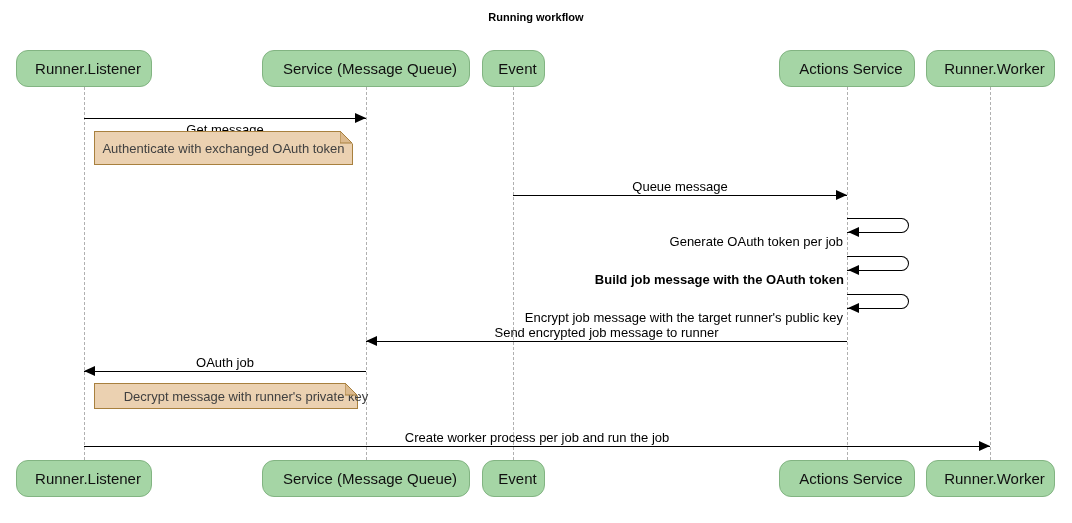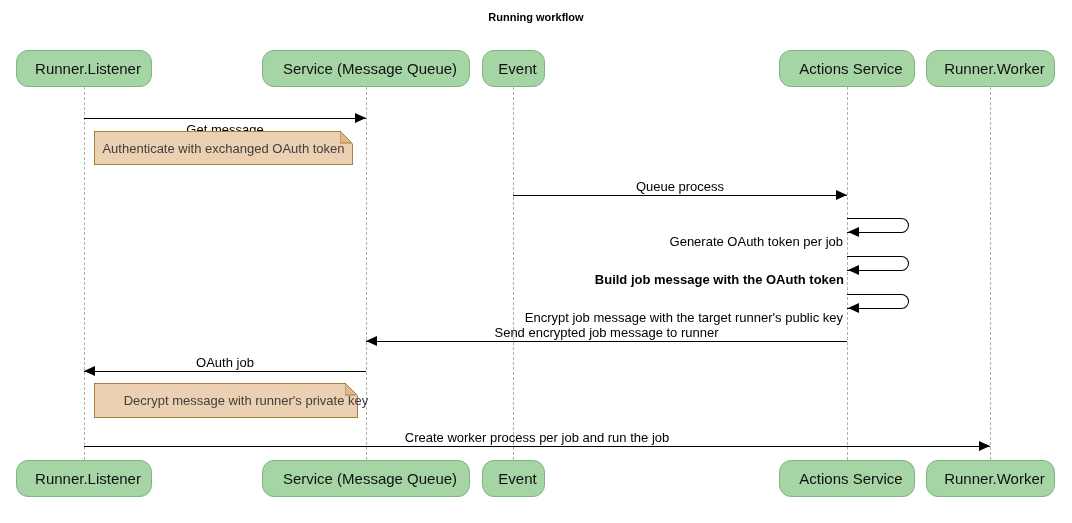--- a/index.html
+++ b/index.html
@@ -80,21 +80,21 @@
 
   <div class="note" style="left:94px; top:131px; width:259px; height:34px;">
     <span>Authenticate with exchanged OAuth token</span>
     <svg class="dogear" width="13" height="13" viewBox="0 0 13 13">
       <path d="M13 0 L13 13 L0 0 Z" fill="#ffffff"></path>
       <path d="M0 0 L12 12 L0 12 Z" fill="#dcba8e" stroke="#a8803e" stroke-width="1"></path>
     </svg>
   </div>
 
   <div>
-    <div class="msg-label" style="left:513px; top:179px; width:334px;">Queue process</div>
+    <div class="msg-label" style="left:513px; top:179px; width:334px;">Queue message</div>
     <div class="msg-line" style="left:513px; top:195px; width:334px;"></div>
     <div class="head r" style="left:836px; top:190px;"></div>
   </div>
 
   <div>
     <div class="msg-label right" style="left:344px; top:207px; width:499px;">Generate OAuth token per job</div>
     <div class="self-loop" style="left:847px; top:218px;"></div>
     <div class="head l" style="left:848px; top:227px;"></div>
   </div>
 
@@ -115,21 +115,21 @@
     <div class="msg-line" style="left:366px; top:341px; width:481px;"></div>
     <div class="head l" style="left:366px; top:336px;"></div>
   </div>
 
   <div>
     <div class="msg-label" style="left:84px; top:355px; width:282px;">OAuth job</div>
     <div class="msg-line" style="left:84px; top:371px; width:282px;"></div>
     <div class="head l" style="left:84px; top:366px;"></div>
   </div>
 
-  <div class="note" style="left:94px; top:383px; width:264px; height:35px;padding-left:40px;">
+  <div class="note" style="left:94px; top:383px; width:264px; height:26px;padding-left:40px;">
     <span>Decrypt message with runner's private key</span>
     <svg class="dogear" width="13" height="13" viewBox="0 0 13 13">
       <path d="M13 0 L13 13 L0 0 Z" fill="#ffffff"></path>
       <path d="M0 0 L12 12 L0 12 Z" fill="#dcba8e" stroke="#a8803e" stroke-width="1"></path>
     </svg>
   </div>
 
   <div>
     <div class="msg-label" style="left:84px; top:430px; width:906px;">Create worker process per job and run the job</div>
     <div class="msg-line" style="left:84px; top:446px; width:906px;"></div>

